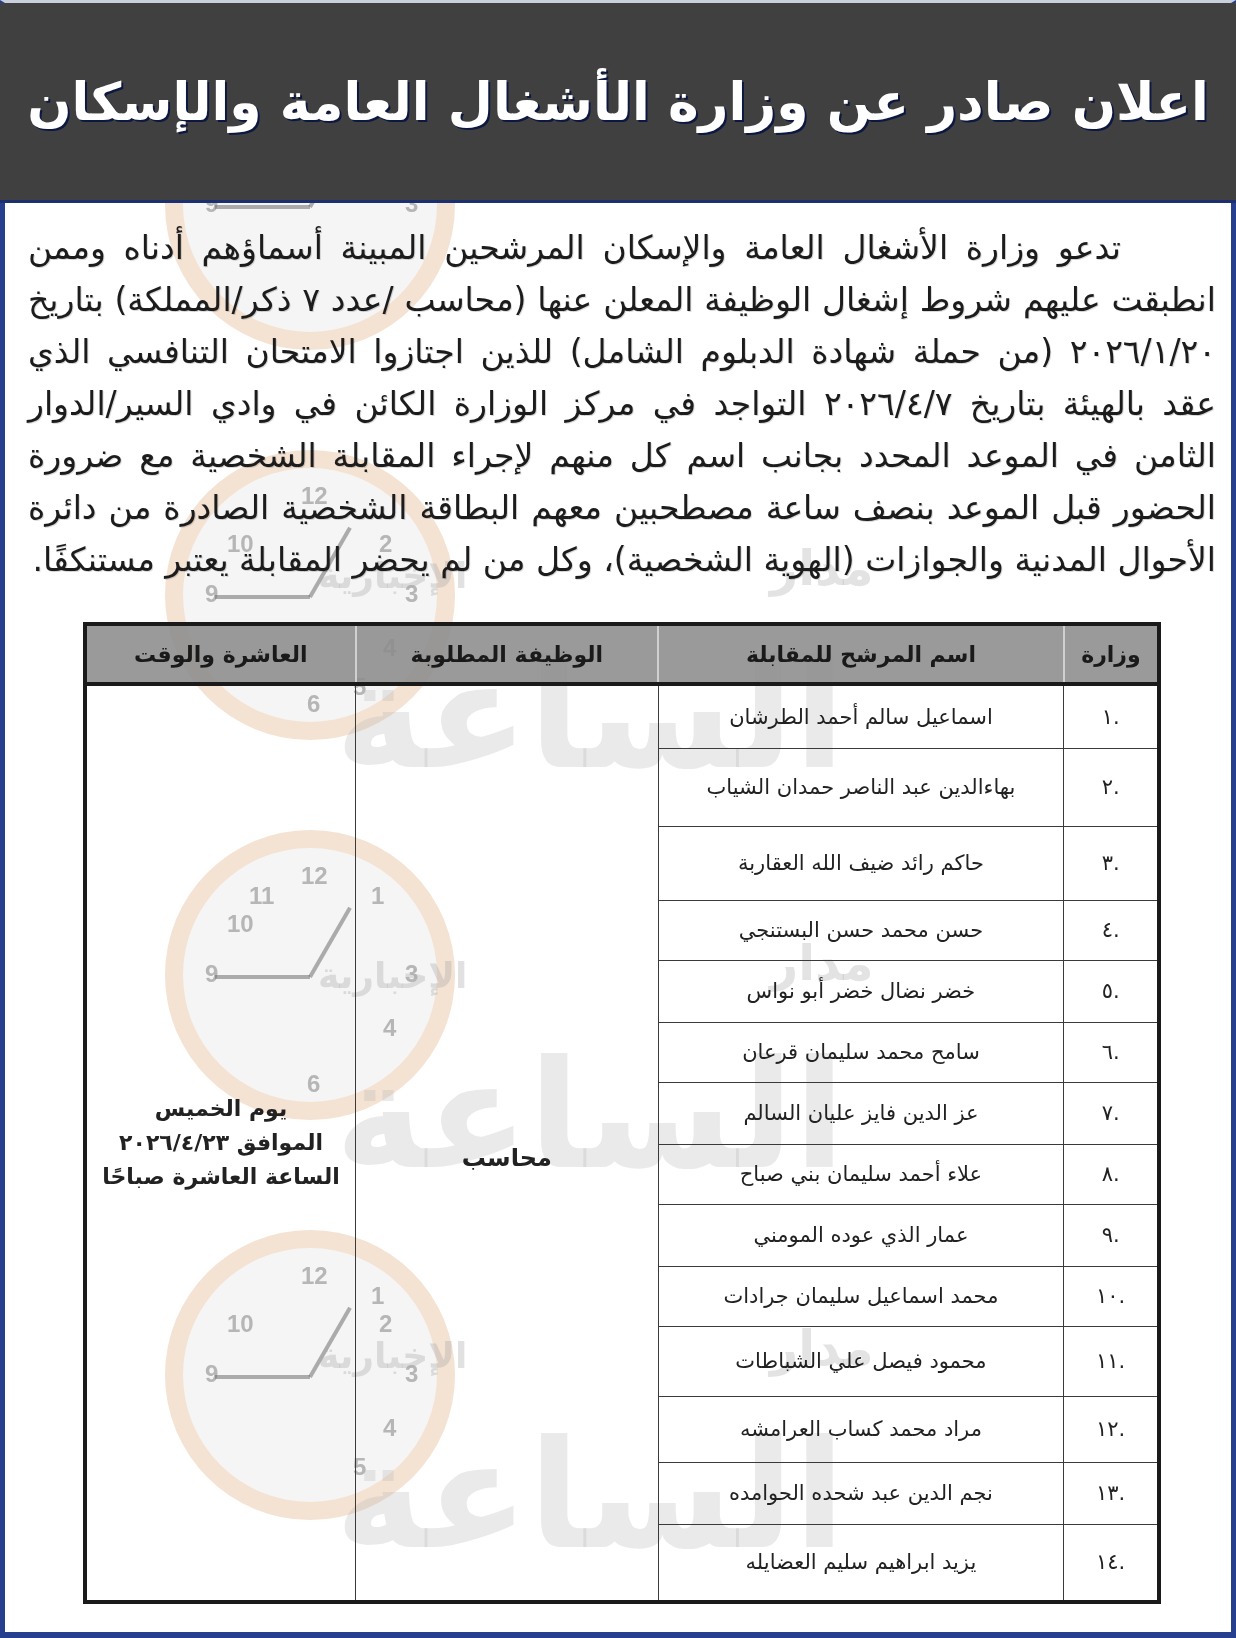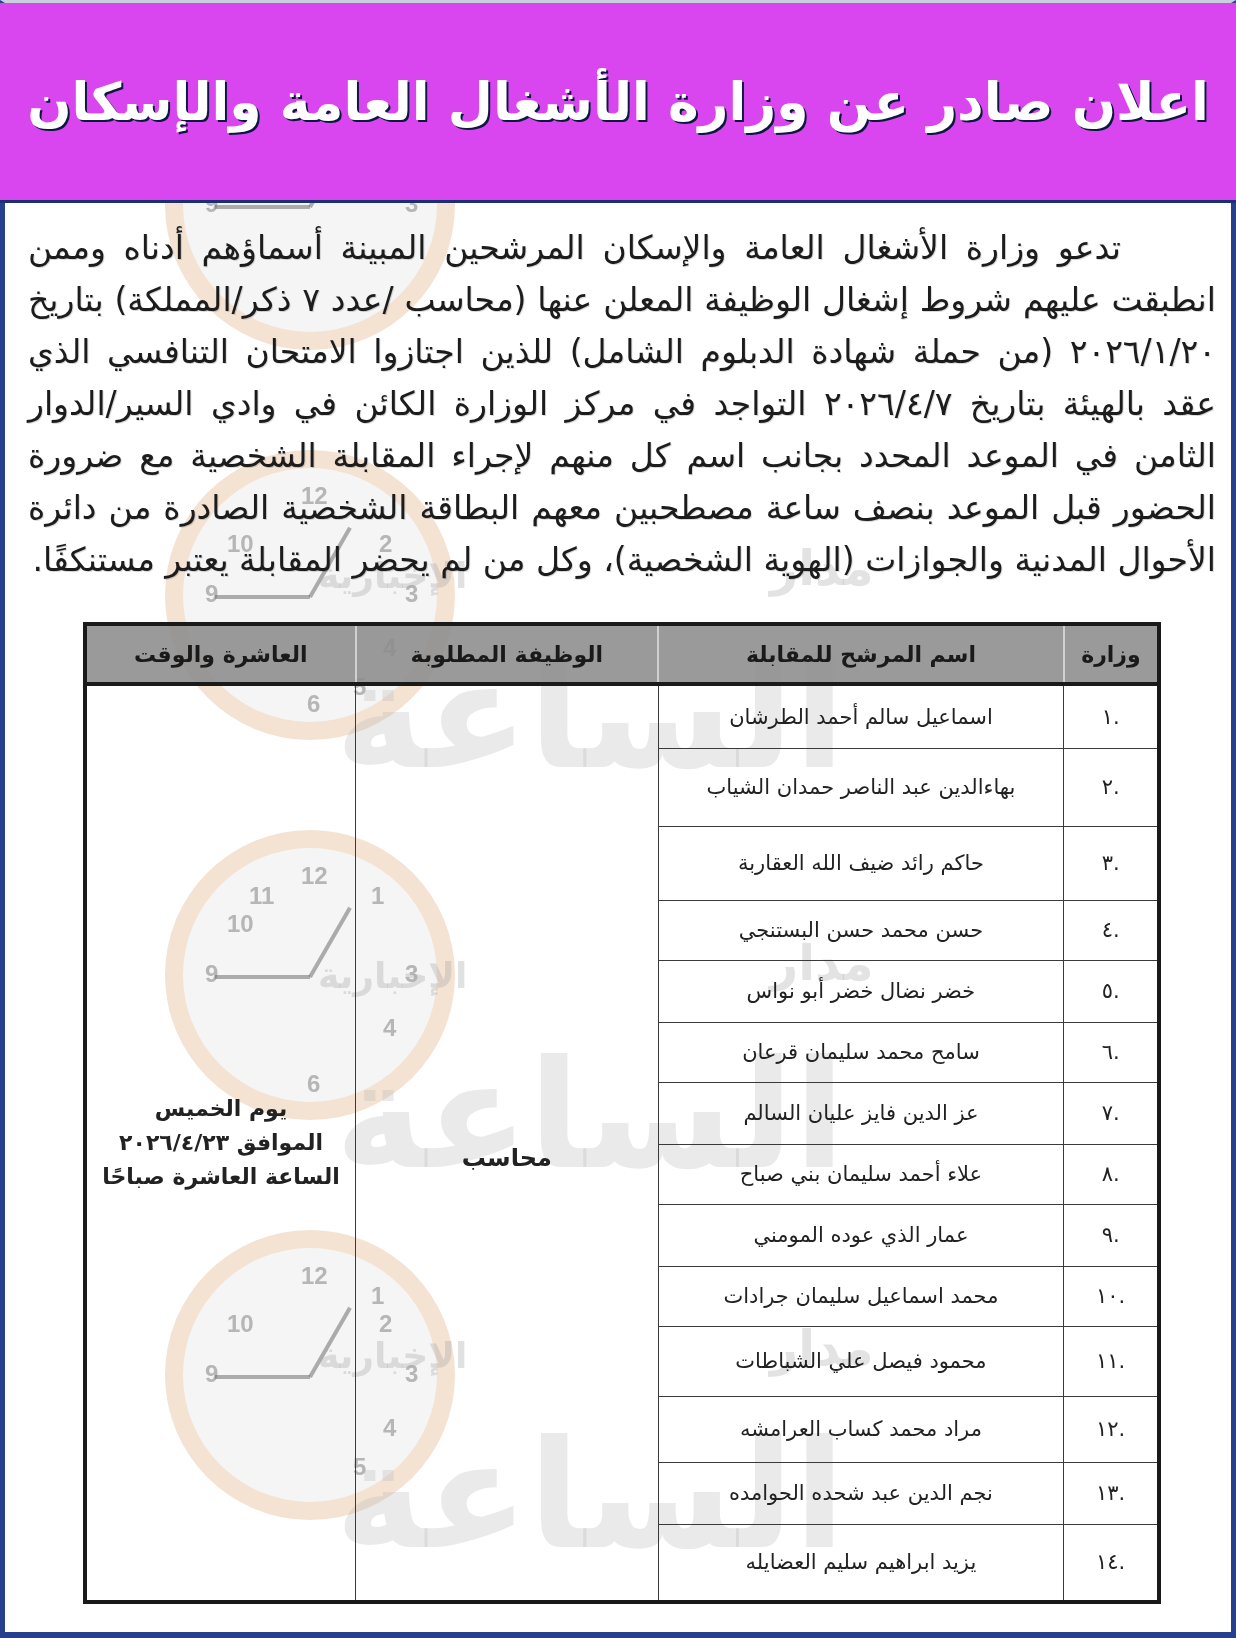--- a/index.html
+++ b/index.html
@@ -6,21 +6,21 @@
   html, body { width: 1236px; height: 1638px; background: #ffffff; overflow: hidden; }
   body { position: relative; font-family: "DejaVu Sans", sans-serif; color: #1a1a1a; }
 
   .frame {
     position: absolute; left: 0; top: 0; width: 1236px; height: 1638px;
     border-left: 5px solid #263f8e; border-right: 5px solid #263f8e; border-bottom: 6px solid #263f8e;
     border-top: 3px solid #c9cfdc;
   }
   .header {
     position: absolute; left: 0; top: 3px; width: 1236px; height: 200px;
-    background: #d946ef;
+    background: #404040;
     display: flex; flex-direction: column; align-items: center; justify-content: center;
     border-bottom: 3px solid #1c2f6e;
   }
   .header-line {
     color: #ffffff; font-family: "DejaVu Sans", sans-serif; font-weight: bold;
     font-size: 52px; line-height: 76px; text-shadow: 2px 2px 0 #0c1840;
     letter-spacing: -1px;
   }
 
   

